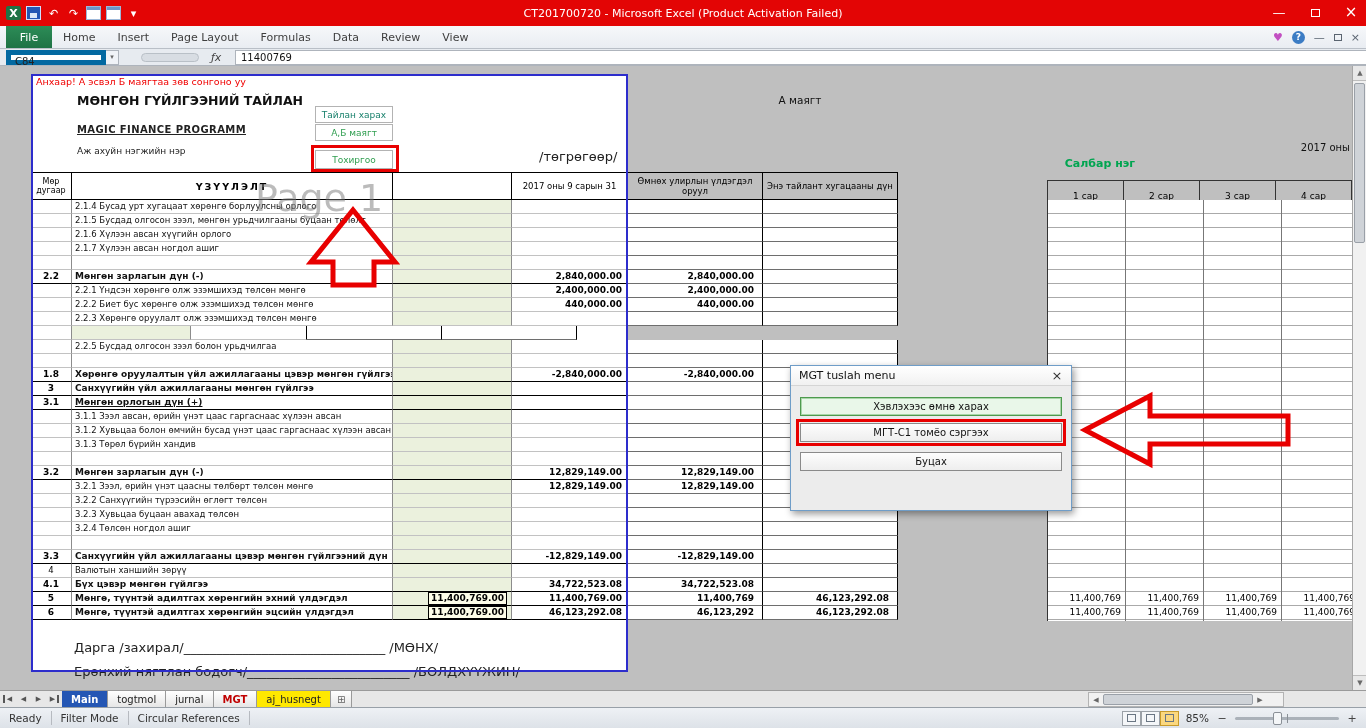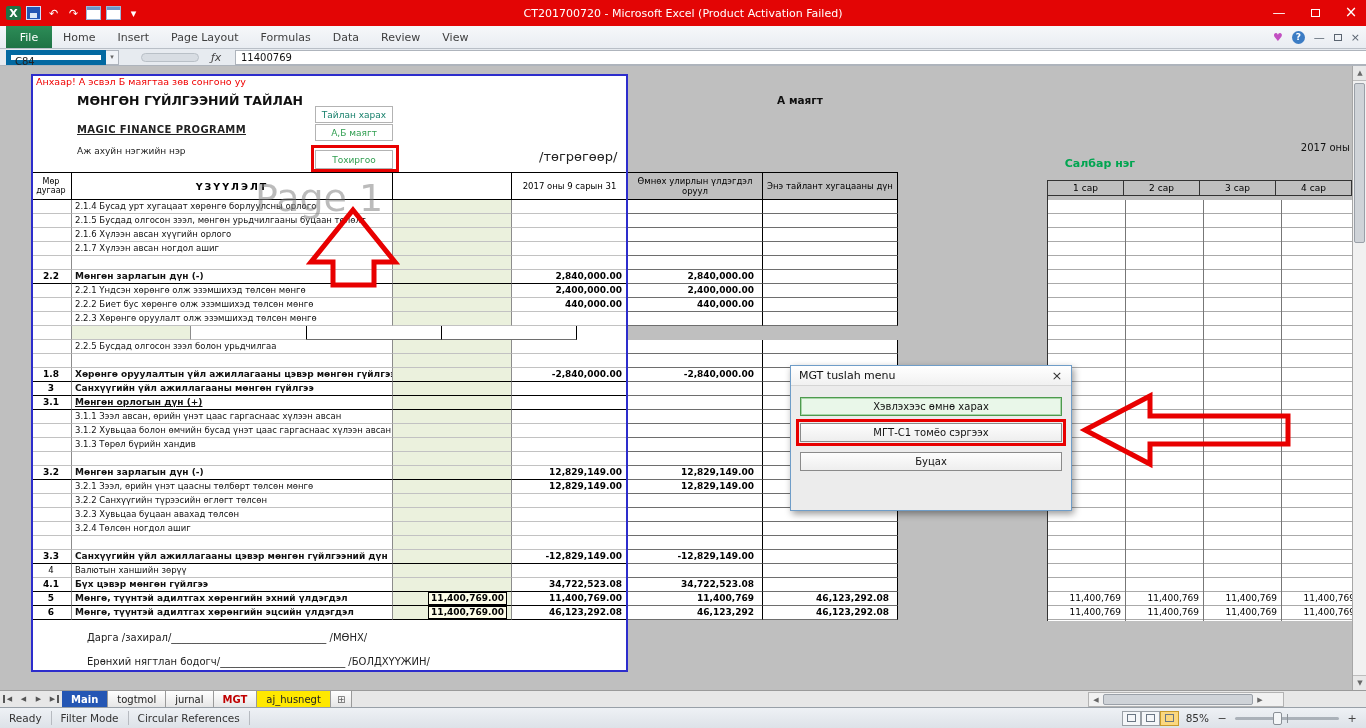--- a/index.html
+++ b/index.html
@@ -75,32 +75,32 @@
   .c1 { width:41px; text-align:center; font-size:8.5px; }
   .c2 { width:321px; padding-left:3px; font-size:8.5px; color:#111; }
   .c3 { width:119px; background:#ebf1dd; text-align:right; padding-right:4px; font-size:9px; font-weight:bold; }
   .c4 { width:116px; text-align:right; padding-right:5px; font-size:9px; font-weight:bold; border-right-color:#000 !important; }
   .c5, .c6 { width:135px; background:#fff; text-align:right; padding-right:8px; font-size:9px; font-weight:bold; border-right:1px solid #000 !important; border-bottom:1px solid #6e6e6e !important; }
   .rrow.bold .c1, .rrow.bold .c2 { font-weight:bold; font-size:9px; }
   .rrow.bold .c { border-bottom-color:#000; }
   .rrow.underline .c2 { text-decoration:underline; }
   .rrow.box3 .c3 span { border:1px solid #000; background:#fdfde8; padding:0 2px; display:inline-block; line-height:11px; }
 
-  .sig { position:absolute; left:87px; font-size:10px; color:#222; z-index:3; white-space:nowrap; }
+  .sig { position:absolute; left:74px; font-size:13px; color:#222; z-index:3; white-space:nowrap;margin-top:8px; }
   .sig1 { top:566px; }
   .sig2 { top:590px; }
 
   
-  .form-label { position:absolute; left:700px; top:28px; width:200px; text-align:center; font-size:10.5px; font-weight:bold; color:#111; }
+  .form-label { position:absolute; left:700px; top:28px; width:200px; text-align:center; font-size:10.5px; font-weight:normal; color:#111; }
   .year-label { position:absolute; left:1266px; top:76px; width:84px; text-align:right; font-size:10px; color:#111; }
   .branch-label { position:absolute; left:1005px; top:91px; width:130px; text-align:right; font-size:11px; font-weight:bold; color:#00a550; }
 
   
   .monthgrid { position:absolute; left:1047px; top:114px; width:305px; height:441px; overflow:hidden; border-left:1px solid #333; z-index:2; }
-  .mhead { display:flex; height:16px; border-top:1px solid #333; }
+  .mhead { display:flex; height:32px; border-top:1px solid #333; }
   .mhead .mh { width:78px; background:#bfbfbf; border-right:1px solid #333; border-bottom:1px solid #333; font-size:9px; display:flex; align-items:center; justify-content:center; }
   .mbody { position:absolute; left:0; top:20px; width:312px; height:421px; background-color:#fff;
     background-image:
       repeating-linear-gradient(to right, transparent 0 77px, #777 77px 78px),
       repeating-linear-gradient(to bottom, transparent 0 13px, #aaa 13px 14px);
   }
   .mvals { position:absolute; left:0; display:flex; height:14px; }
   .mv5 { top:392px; } .mv6 { top:406px; }
   .mcell { width:78px; text-align:right; padding-right:5px; font-size:9px; line-height:13px; overflow:hidden; white-space:nowrap; }
 

